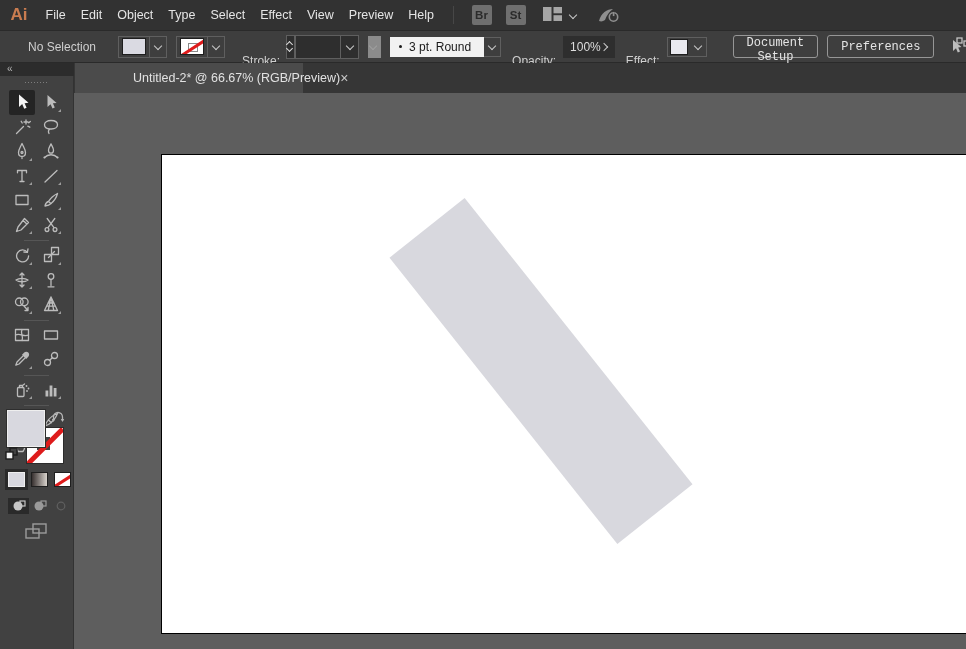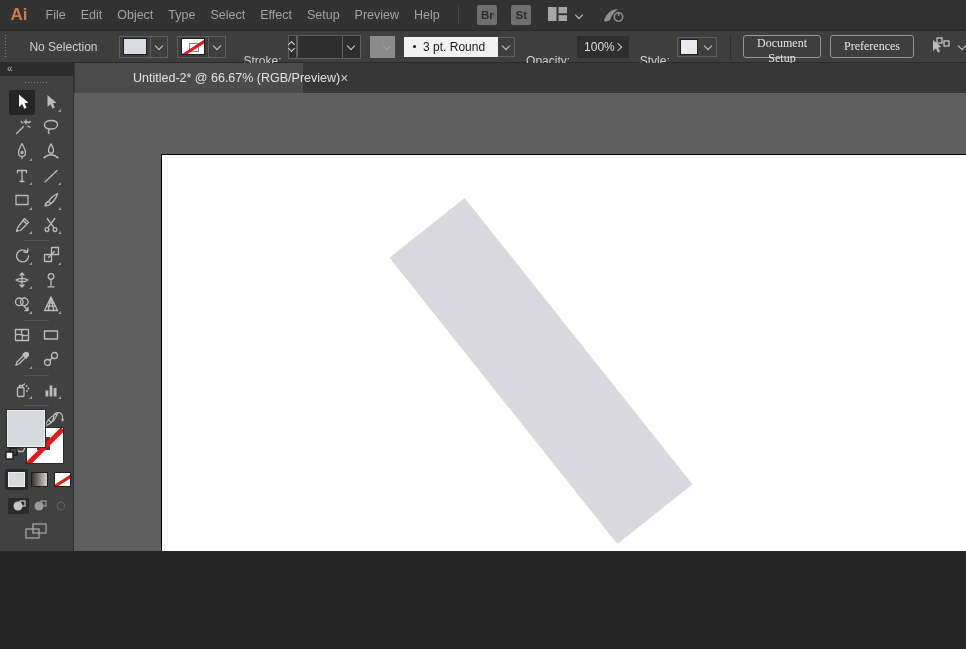--- a/index.html
+++ b/index.html
@@ -1,23 +1,23 @@
 <!DOCTYPE html>
 <html><head>
 <meta charset="utf-8">
 <style>
   html,body{margin:0;padding:0;background:#262626;}
-  #app{position:relative;width:966px;height:551px;overflow:hidden;background:#3e3e3e;
+  #app{position:relative;width:966px;height:649px;overflow:hidden;background:#3e3e3e;
        font-family:"Liberation Sans",sans-serif;color:#d6d6d6;font-size:12px;
        -webkit-font-smoothing:antialiased;}
   
   .menubar{position:absolute;left:0;top:0;width:966px;height:30px;background:#323232;
            display:flex;align-items:center;}
   .ai-logo{width:38px;text-align:center;font-size:17px;font-weight:bold;color:#c97c50;}
-  .menu-item{padding:0 7.5px;font-size:12.5px;color:#a3a3a3;line-height:30px;cursor:default;}
+  .menu-item{padding:0 7.5px;font-size:12.5px;color:#e5e5e5;line-height:30px;cursor:default;}
   .mb-sep{width:1px;height:18px;background:#474747;margin:0 11px;}
   .sq-btn{width:20px;height:20px;background:#6f6f6f;color:#2b2b2b;font-size:11.5px;font-weight:bold;
           display:flex;align-items:center;justify-content:center;border-radius:2px;margin:0 7px;}
   .ws-wrap{display:flex;align-items:center;gap:6px;margin:0 9px;}
   
   .chev{width:9px;height:9px;position:relative;display:inline-block;}
   .chev::before{content:"";position:absolute;left:1.5px;top:1px;width:5px;height:5px;
       border-right:1.6px solid #c9c9c9;border-bottom:1.6px solid #c9c9c9;transform:rotate(45deg);}
   .chev.dim::before{border-color:#9f9f9f;}
   .chev-r{width:9px;height:9px;position:relative;display:inline-block;}
@@ -49,21 +49,21 @@
   .brush-preview{width:94px;height:22px;background:#8b8b8b;margin-left:9px;display:flex;align-items:center;justify-content:flex-end;padding-right:4px;box-sizing:border-box;}
   .brush-name{display:flex;align-items:center;margin-left:9px;height:22px;}
   .brush-name .white{width:94px;height:20px;background:#f2f2f2;color:#1a1a1a;display:flex;align-items:center;gap:7px;padding-left:9px;box-sizing:border-box;font-size:12px;}
   .brush-dot{width:3px;height:3px;border-radius:50%;background:#1a1a1a;}
   .brush-name .chevcell2{width:17px;height:20px;border:1px solid #5f5f5f;border-left:none;display:flex;align-items:center;justify-content:center;box-sizing:border-box;}
   .opacity-field{width:58px;height:22px;background:#2e2e2e;margin-left:7px;display:flex;align-items:center;justify-content:space-between;padding:0 5px 0 7px;box-sizing:border-box;color:#ddd;}
   .style-combo{display:flex;align-items:center;border:1px solid #5f5f5f;height:18px;margin-left:7px;}
   .style-swatch{width:16px;height:14px;margin:1px 2px;background:#e9e9ef;border:1px solid #1e1e1e;}
   .cb-sep{width:1px;height:24px;background:#2c2c2c;margin:0 13px;}
   .cb-btn{height:23px;border:1px solid #969696;border-radius:3px;background:transparent;color:#e5e5e5;
-          font-size:12px;padding:0 13px;margin-right:9px;font-family:Liberation Serif, serif;}
+          font-size:12px;padding:0 13px;margin-right:9px;font-family:Liberation Mono, monospace;}
   
   .toolhead{position:absolute;left:0;top:63px;width:74px;height:13px;background:#2c2c2c;color:#b5b5b5;
             font-size:10px;line-height:12px;padding-left:7px;box-sizing:border-box;}
   .tabbar{position:absolute;left:74px;top:63px;width:892px;height:30px;background:#363636;}
   .doc-tab{position:absolute;left:1px;top:0;width:228px;height:30px;background:#4b4b4b;
            display:flex;align-items:center;padding:0 10px;box-sizing:border-box;}
   .tab-label{font-size:12.5px;color:#e2e2e2;white-space:nowrap;margin-left:48px;}
   .tab-close{margin-left:auto;color:#c8c8c8;font-size:14px;line-height:14px;}
   
   .toolpanel{position:absolute;left:0;top:76px;width:74px;height:573px;background:#414141;
@@ -110,21 +110,21 @@
 <div id="app">
 
   <div class="menubar">
     <div class="ai-logo">Ai</div>
     <div class="menu-item">File</div>
     <div class="menu-item">Edit</div>
     <div class="menu-item">Object</div>
     <div class="menu-item">Type</div>
     <div class="menu-item">Select</div>
     <div class="menu-item">Effect</div>
-    <div class="menu-item">Setup</div>
+    <div class="menu-item">View</div>
     <div class="menu-item">Preview</div>
     <div class="menu-item">Help</div>
     <div class="mb-sep"></div>
     <div class="sq-btn">Br</div>
     <div class="sq-btn">St</div>
     <div class="ws-wrap">
       <span>
         <svg width="21" height="16" viewBox="0 0 21 16">
             <rect x="1" y="1" width="8.5" height="14" fill="#a6a6a6"></rect>
             <rect x="11.5" y="1" width="8.5" height="6.3" fill="#a6a6a6"></rect>
@@ -188,21 +188,21 @@
           <span class="chev"></span>
         </div>
     </div>
 
     <div class="cb-link" style="margin-left:11px;">Opacity:</div>
     <div class="opacity-field">
       <span>100%</span>
       <span class="chev-r"></span>
     </div>
 
-    <div class="cb-link" style="margin-left:11px;border-bottom-style:dotted;">Style:</div>
+    <div class="cb-link" style="margin-left:11px;border-bottom-style:dotted;">Effect:</div>
     <div class="style-combo">
       <div class="style-swatch"></div>
       <div style="width:16px;display:flex;align-items:center;justify-content:center;">
           <span class="chev"></span>
         </div>
     </div>
 
     <div class="cb-sep"></div>
     <button class="cb-btn">Document Setup</button>
     <button class="cb-btn">Preferences</button>

